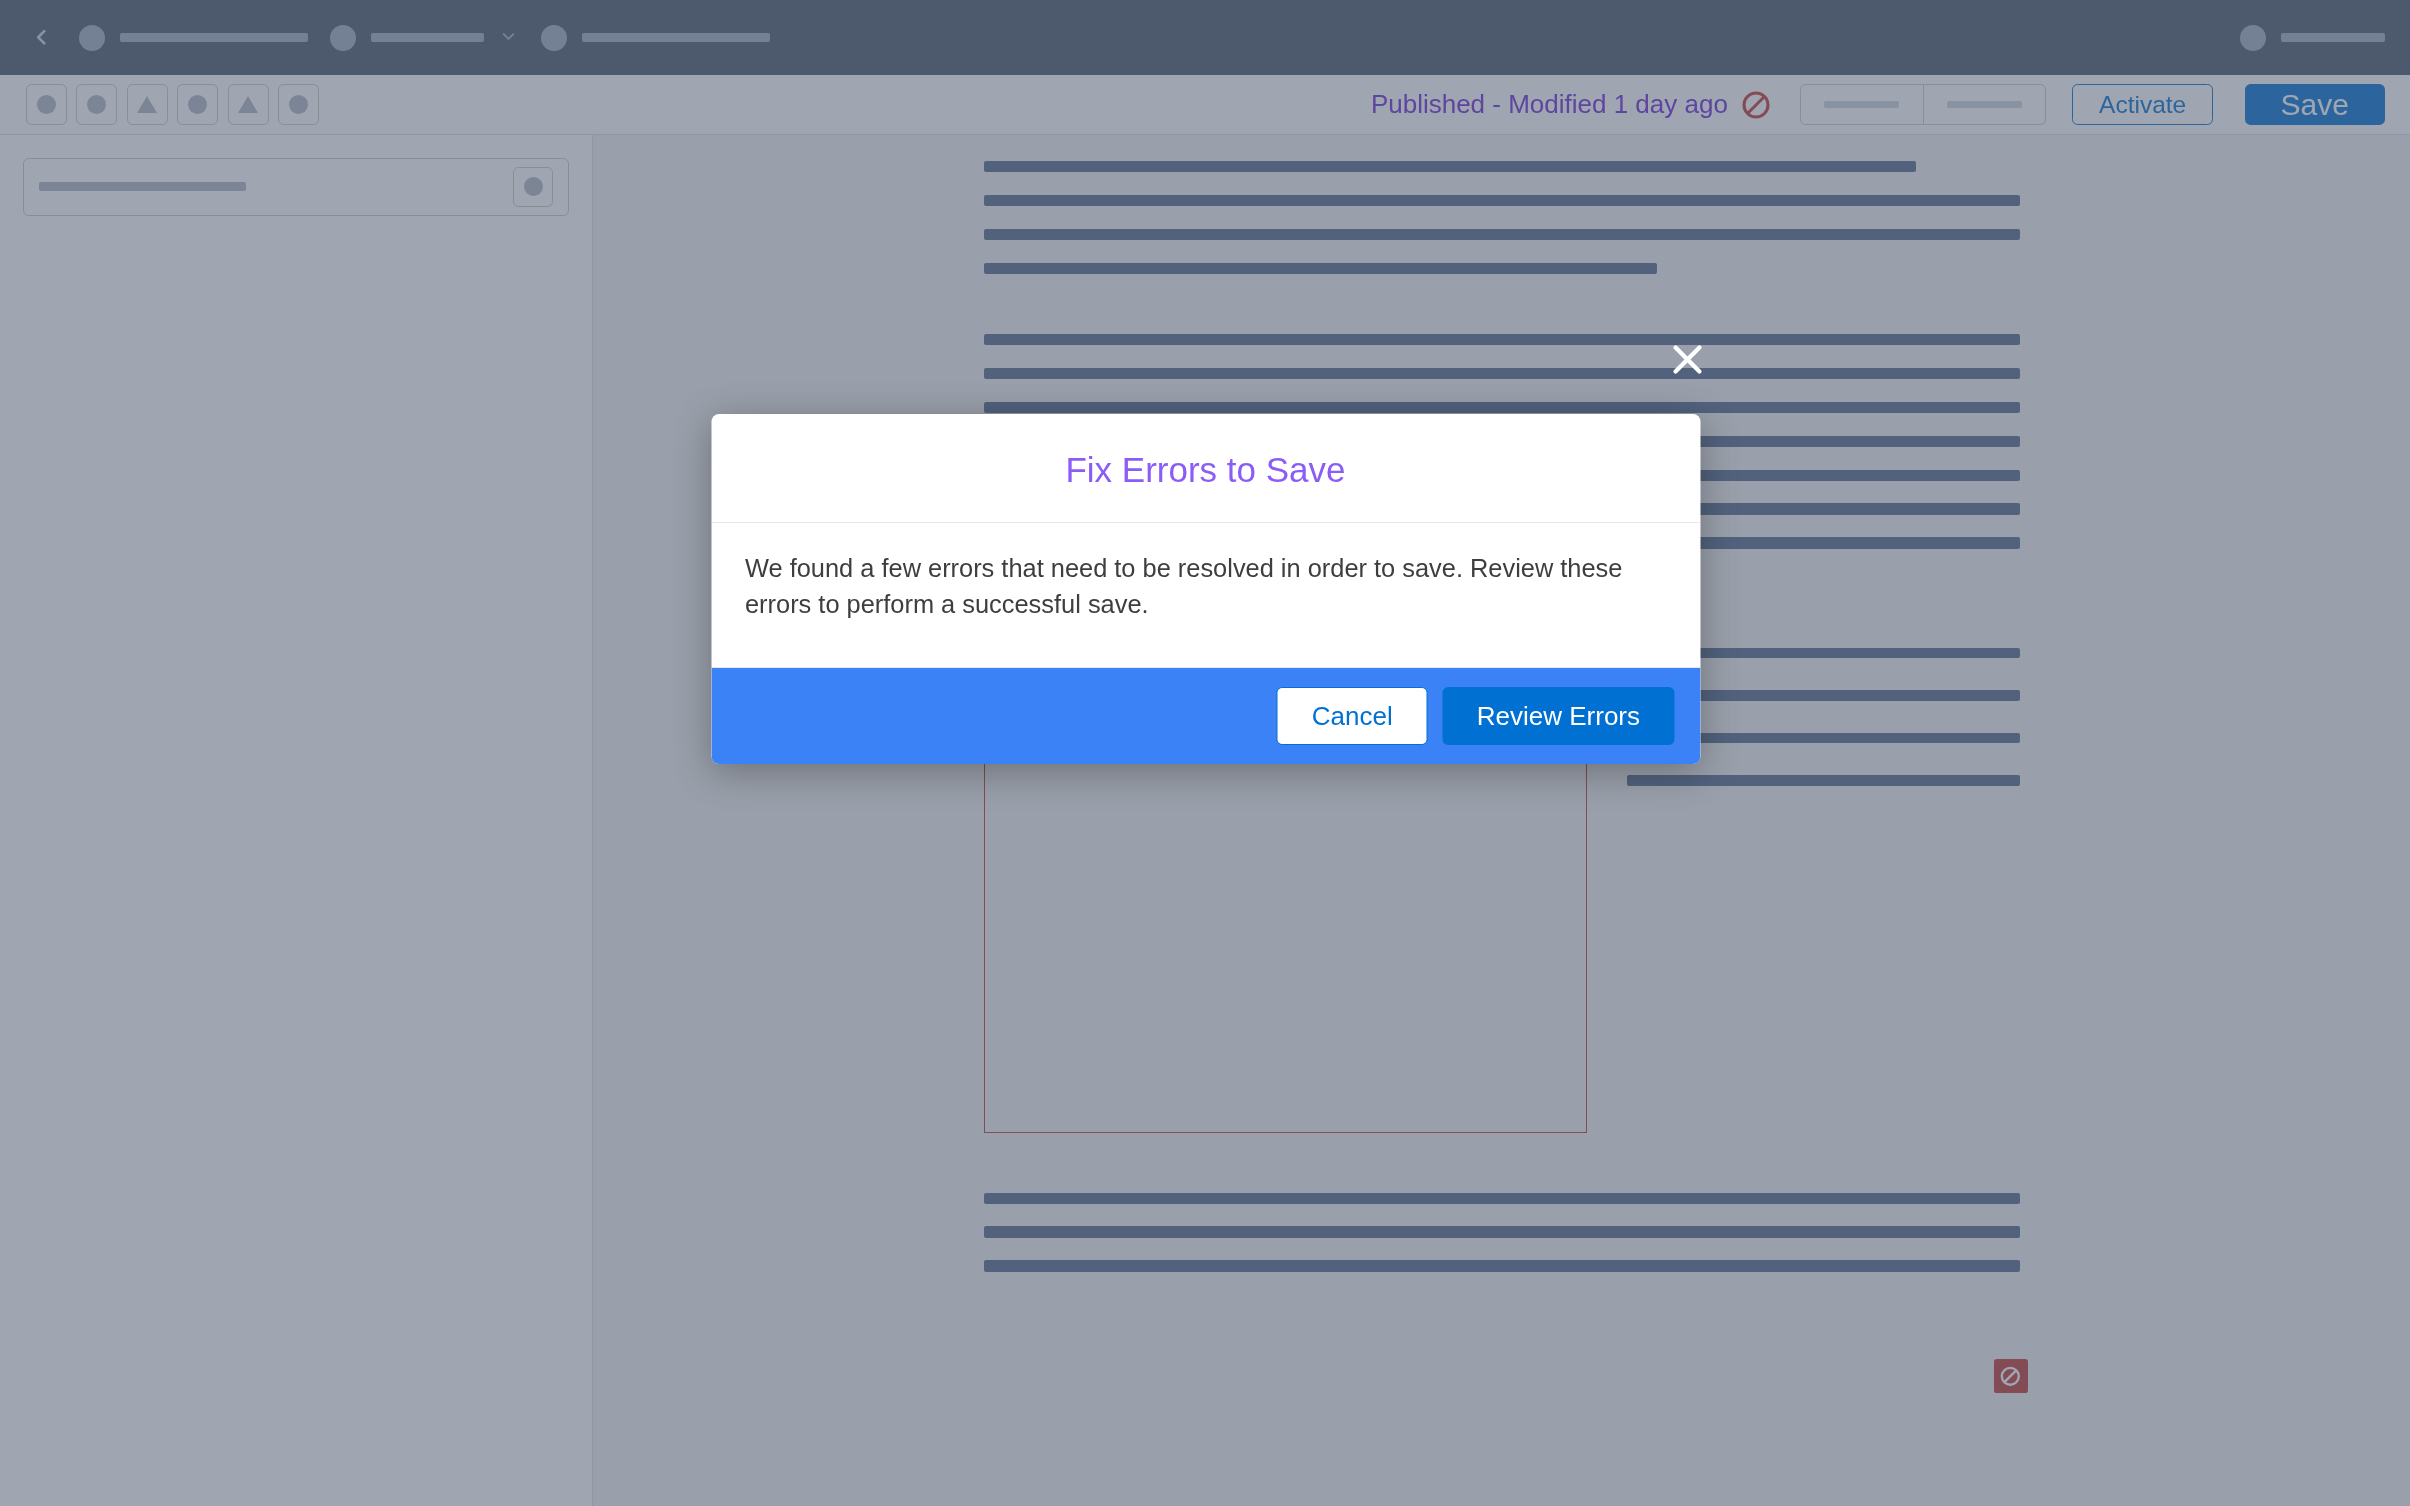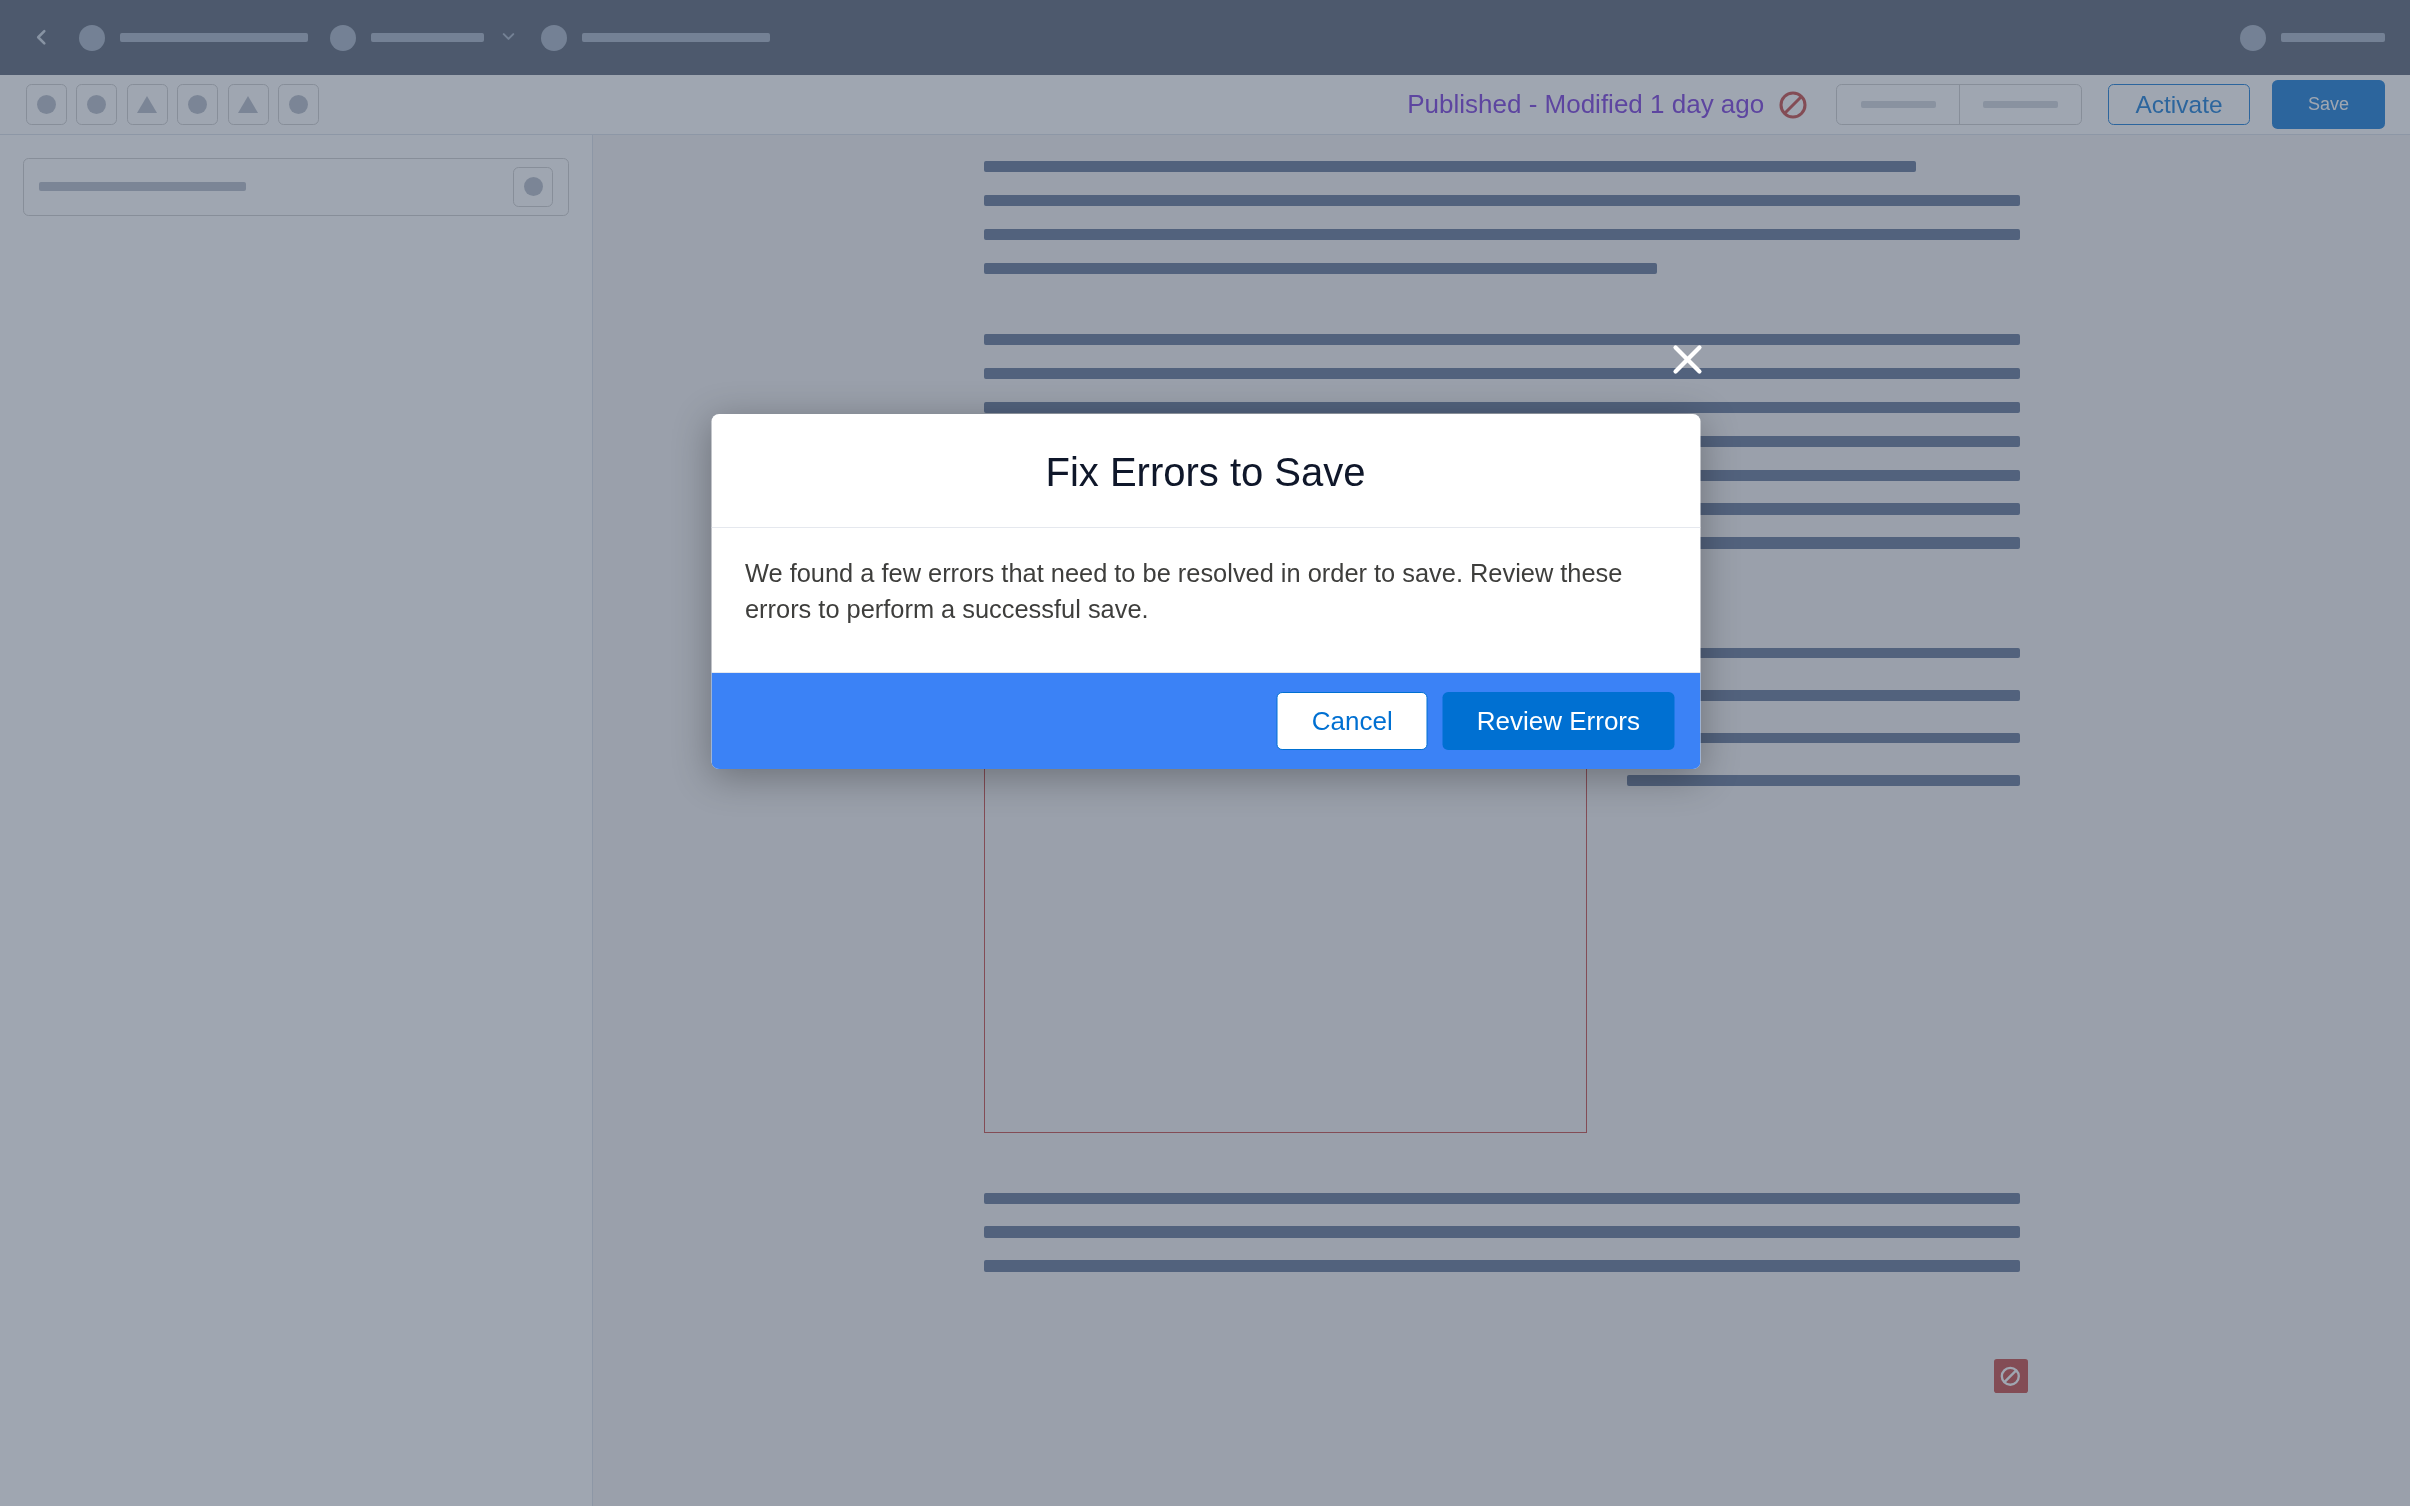--- a/index.html
+++ b/index.html
@@ -107,29 +107,29 @@
     padding: 0 26px;
     border: 0.9px solid #0070d2;
     border-radius: 5.6px;
     color: #0070d2;
     background: #fff;
     font-size: 24.5px;
     display: inline-flex; align-items: center; justify-content: center;
     margin-left: 17px;
   }
   .btn-primary {
-    height: 49px;
+    height: 41px;
     padding: 0 36px;
     border: none;
     border-radius: 5.6px;
     background: #0070d2;
     color: #fff;
-    font-size: 18px;
+    font-size: 30px;
     display: inline-flex; align-items: center; justify-content: center;
-    margin-left: 13px;
+    margin-left: 22px;
   }
 
   
   .body {
     display: flex;
     height: calc(100% - 136px);
   }
   .left-panel {
     width: 593px;
     border-right: 0.9px solid #d8dde6;
@@ -270,22 +270,22 @@
     border-radius: 7.5px;
     box-shadow: 0 7.5px 38px rgba(0,0,0,0.3);
     overflow: hidden;
   }
   .modal-header {
     padding: 36px 38px 32px;
     text-align: center;
     border-bottom: 0.9px solid #e5e8ee;
   }
   .modal-title {
-    font-size: 40px;
-    color: #0f172a;
+    font-size: 35px;
+    color: #8b5cf6;
     font-weight: 400;
   }
   .modal-body {
     padding: 28px 34px 45px;
     font-size: 25.4px;
     line-height: 1.4;
     color: #3e3e3c;
   }
   .modal-footer {
     background: #3b82f6;

